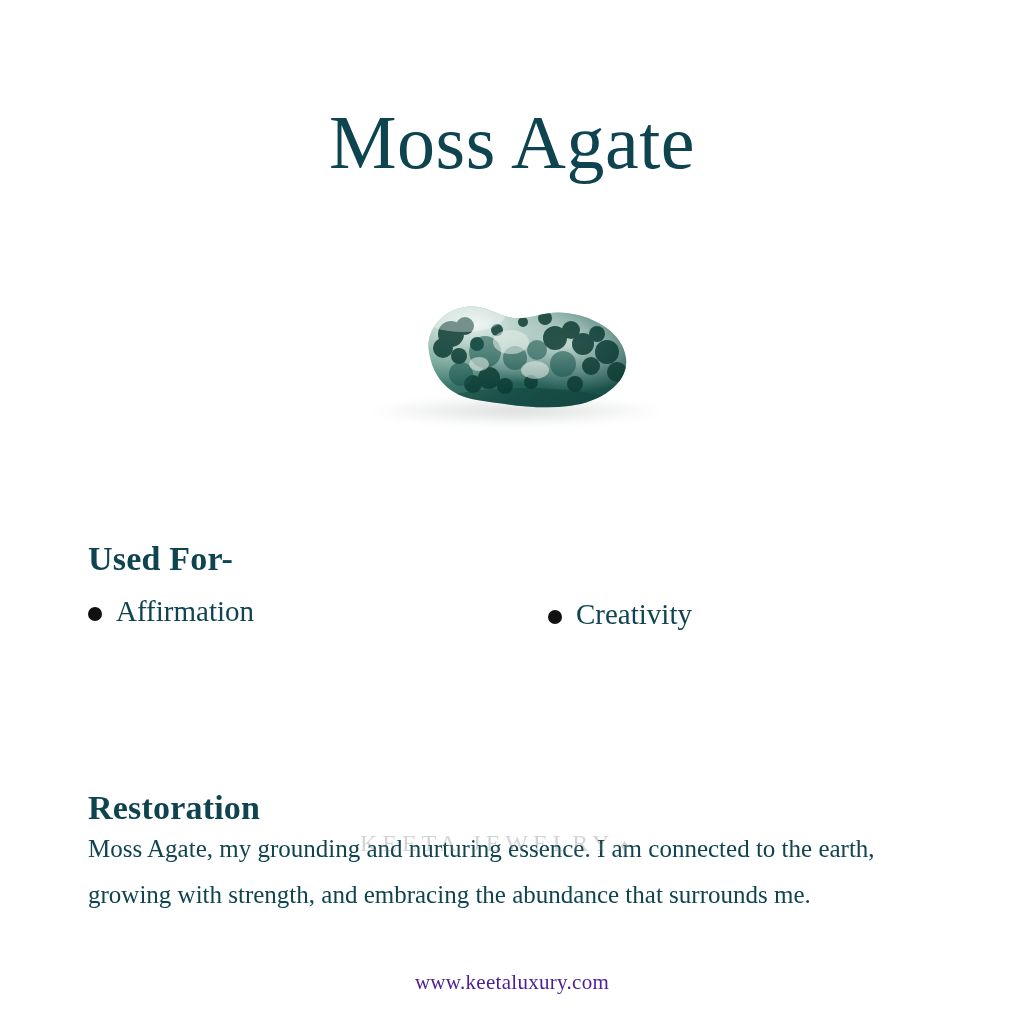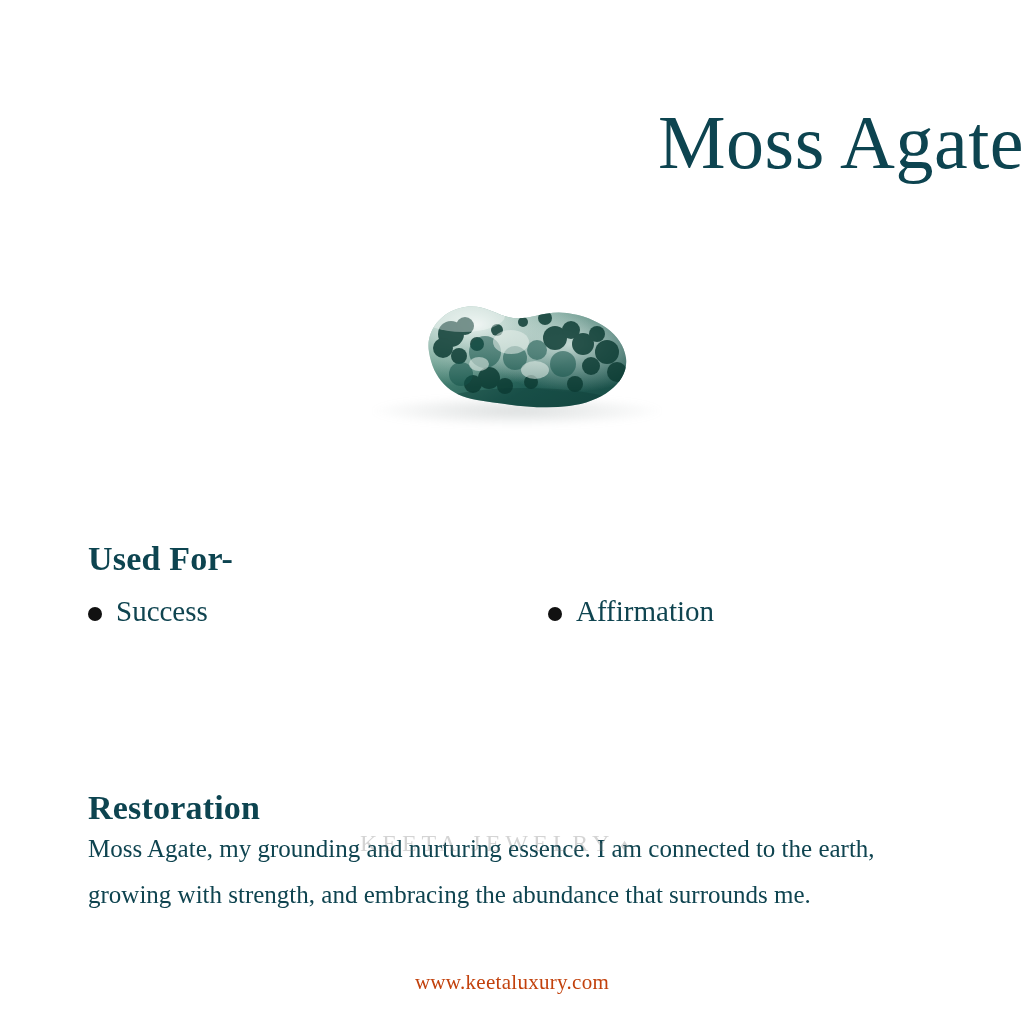--- a/index.html
+++ b/index.html
@@ -22,21 +22,21 @@
     height: 1024px;
     box-sizing: border-box;
   }
 
   
   .title {
     position: absolute;
     top: 104px;
     left: 0;
     width: 1024px;
-    text-align: right;
+    text-align: center;
     font-family: "Liberation Serif", serif;
     font-size: 76px;
     line-height: 1.0;
     font-weight: 400;
     letter-spacing: 0.5px;
     color: #0d4450;
   }
 
   
   .stone-wrap {
@@ -142,21 +142,21 @@
   }
 
   
   .footer-url {
     position: absolute;
     top: 970px;
     left: 0;
     width: 1024px;
     text-align: center;
     font-size: 21px;
-    color: #c2410c;
+    color: #4c1d95;
     letter-spacing: 0.3px;
   }
 </style>
 </head>
 <body>
 
 <div class="card">
 
   <div class="title">Moss Agate</div>
 
@@ -236,25 +236,25 @@
         <ellipse cx="78" cy="30" rx="42" ry="16" fill="#ffffff" opacity="0.35"></ellipse>
       </g>
     </svg>
   </div>
 
   <div class="heading" id="usedfor-heading">Used For-</div>
 
   <div class="bullets">
     <div class="bullet">
       <span class="dot"></span>
-      <span class="bullet-label">Success</span>
+      <span class="bullet-label">Affirmation</span>
     </div>
-    <div class="bullet">
+    <div class="bullet col2">
       <span class="dot"></span>
-      <span class="bullet-label">Affirmation</span>
+      <span class="bullet-label">Creativity</span>
     </div>
   </div>
 
   <div class="heading" id="affirmation-heading">Restoration</div>
   <div class="affirmation-text">Moss Agate, my grounding and nurturing essence. I am connected to the earth, growing with strength, and embracing the abundance that surrounds me.</div>
 
   <div class="watermark">
     <span>KEETA JEWELRY</span><span class="diamond">♦</span>
   </div>
 

